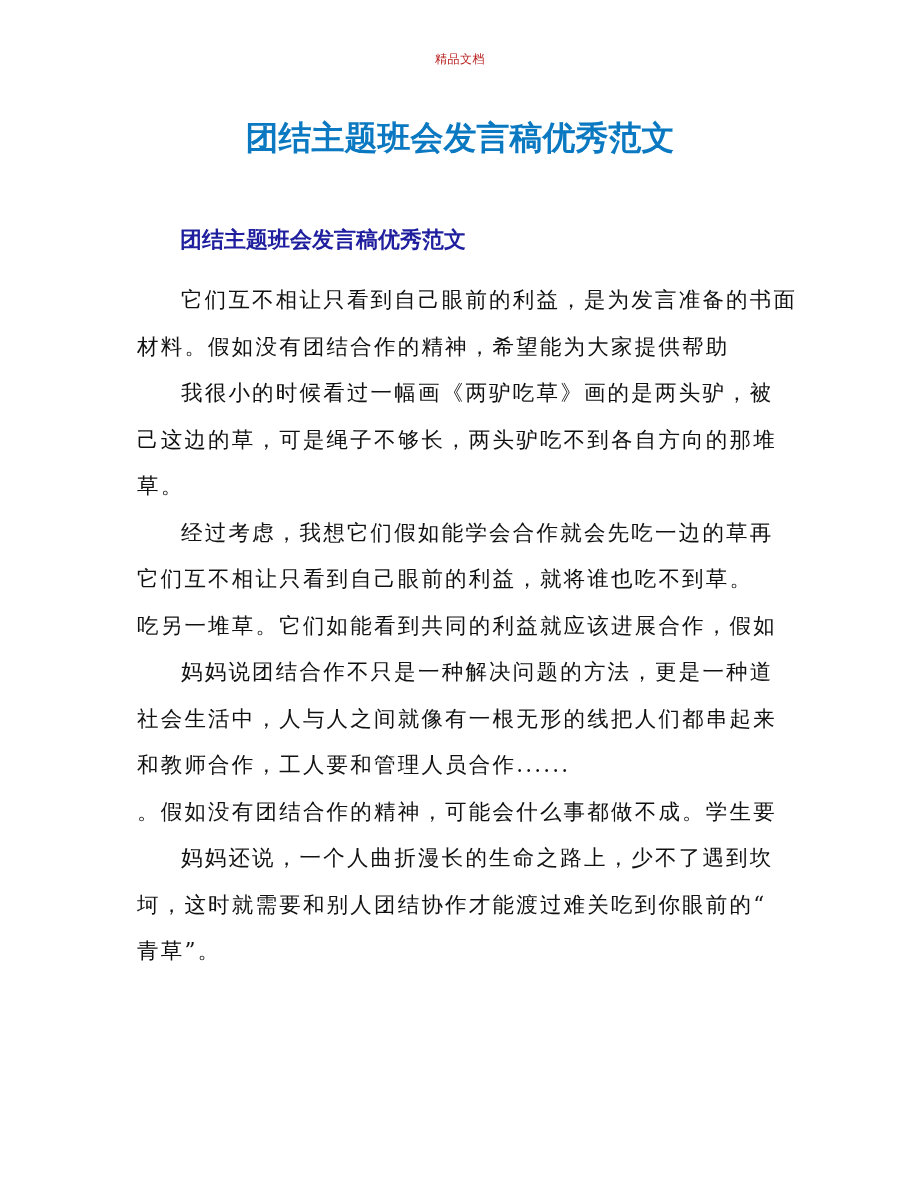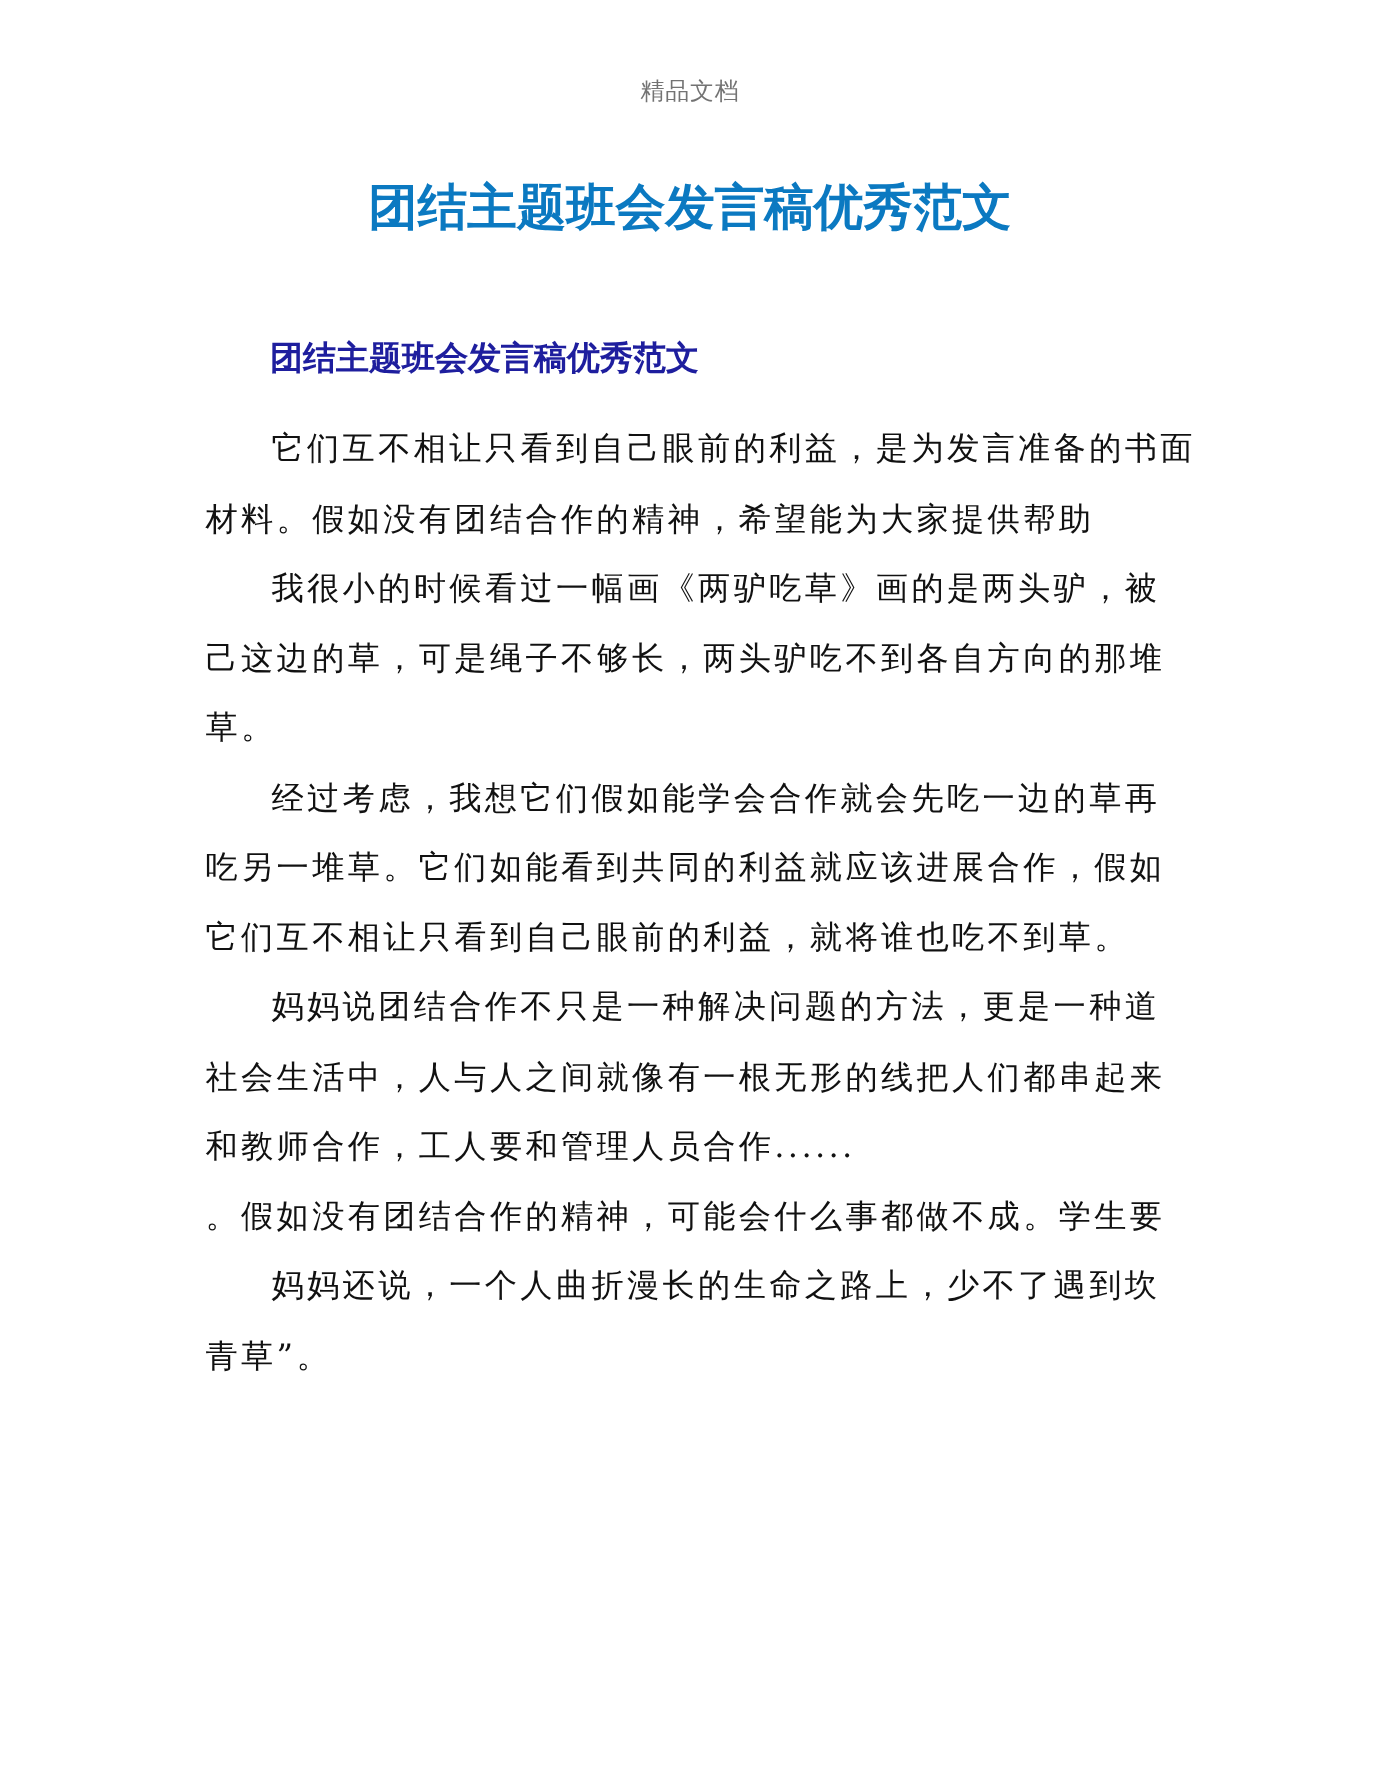--- a/index.html
+++ b/index.html
@@ -1,19 +1,19 @@
 <!DOCTYPE html>
 <html><head>
   <meta charset="utf-8">
   <style>
     html, body { margin: 0; padding: 0; background: #ffffff; }
     body { width: 920px; height: 1191px; position: relative; overflow: hidden; }
     .header {
       position: absolute; top: 51px; left: 0; width: 920px; text-align: center;
-      font-family: "DejaVu Sans", sans-serif; font-size: 16px; color: #737373;
+      font-family: "DejaVu Sans", sans-serif; font-size: 12px; color: #b91c1c;
       letter-spacing: 0.5px;
     }
     .title {
       position: absolute; top: 114px; left: 0; width: 920px; text-align: center;
       font-family: "DejaVu Sans", sans-serif; font-weight: bold; font-size: 33px;
       color: #0B79C1; letter-spacing: 0px; line-height: 48px;
     }
     .subtitle {
       position: absolute; top: 224px; left: 180px;
       font-family: "DejaVu Sans", sans-serif; font-weight: bold; font-size: 22px;
@@ -42,26 +42,27 @@
     <span class="line first">它们互不相让只看到自己眼前的利益，是为发言准备的书面</span>
     <span class="line">材料。假如没有团结合作的精神，希望能为大家提供帮助</span>
   </div>
   <div class="para">
     <span class="line first">我很小的时候看过一幅画《两驴吃草》画的是两头驴，被</span>
     <span class="line">己这边的草，可是绳子不够长，两头驴吃不到各自方向的那堆</span>
     <span class="line">草。</span>
   </div>
   <div class="para">
     <span class="line first">经过考虑，我想它们假如能学会合作就会先吃一边的草再</span>
+    <span class="line">它们互不相让只看到自己眼前的利益，就将谁也吃不到草。</span>
     <span class="line">吃另一堆草。它们如能看到共同的利益就应该进展合作，假如</span>
-    <span class="line">它们互不相让只看到自己眼前的利益，就将谁也吃不到草。</span>
   </div>
   <div class="para">
     <span class="line first">妈妈说团结合作不只是一种解决问题的方法，更是一种道</span>
     <span class="line">社会生活中，人与人之间就像有一根无形的线把人们都串起来</span>
     <span class="line">和教师合作，工人要和管理人员合作......</span>
     <span class="line">。假如没有团结合作的精神，可能会什么事都做不成。学生要</span>
   </div>
   <div class="para">
     <span class="line first">妈妈还说，一个人曲折漫长的生命之路上，少不了遇到坎</span>
+    <span class="line">坷，这时就需要和别人团结协作才能渡过难关吃到你眼前的“</span>
     <span class="line">青草”。</span>
   </div>
 </div>
 
 </body></html>

